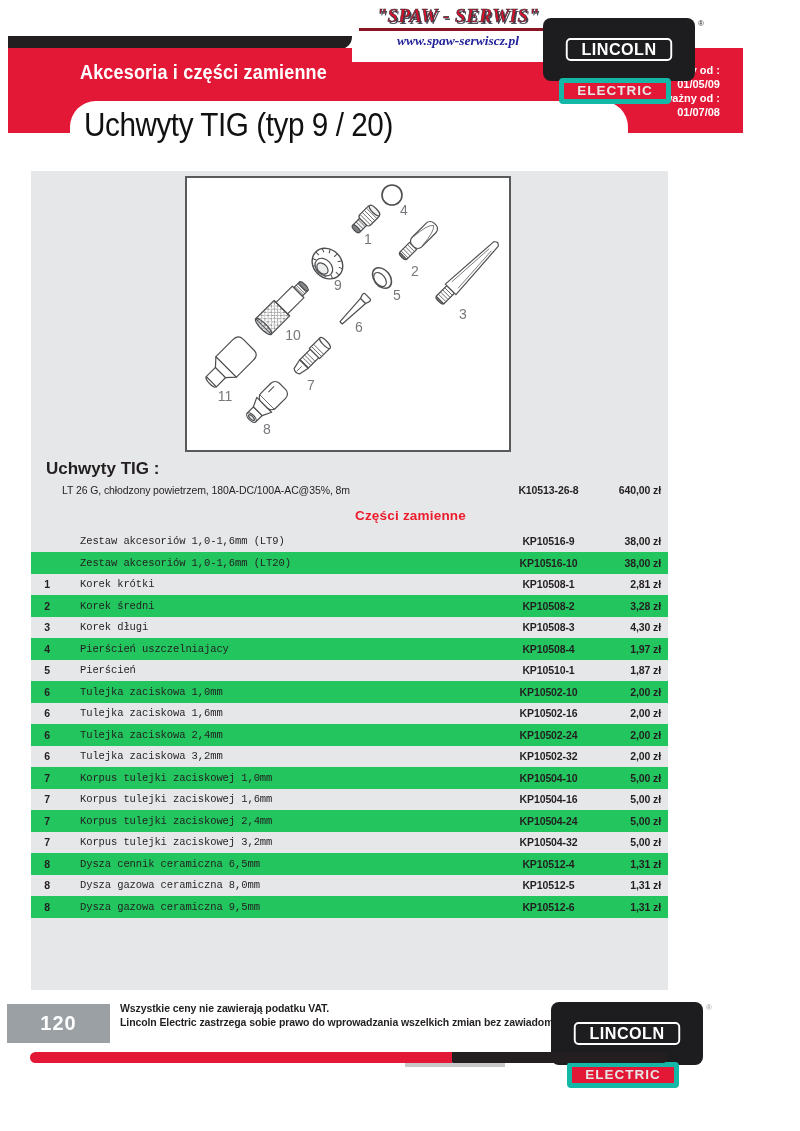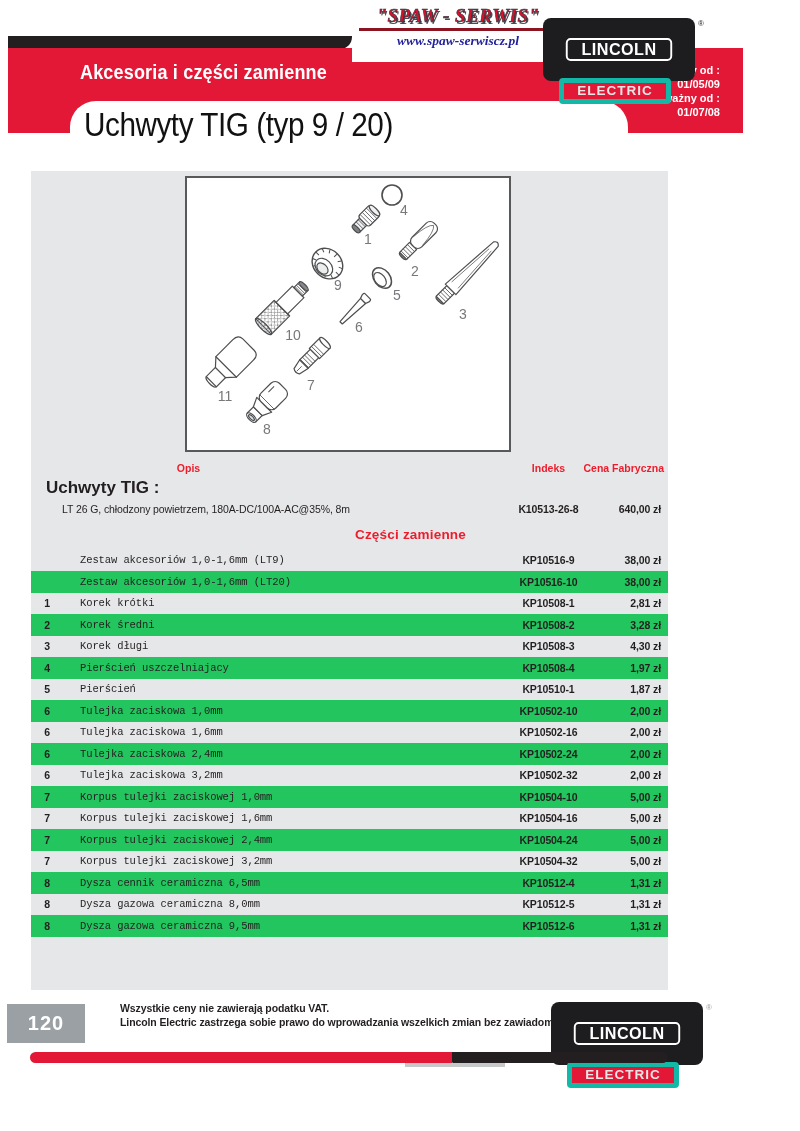--- a/index.html
+++ b/index.html
@@ -62,21 +62,21 @@
   .c-opis{left:100px;width:115px;text-align:center;}
   .c-num{left:4px;width:24px;text-align:center;font-weight:bold;}
   .c-desc-item{left:49px;font-family:Liberation Mono, monospace;}
   .c-desc-lt{left:31px;}
   .c-group{left:15px;}
   .c-index{left:460px;width:115px;text-align:center;font-weight:bold;}
   .c-price{left:520px;width:110px;text-align:right;font-weight:bold;}
   .c-price-h{left:523px;width:110px;text-align:right;}
 
   
-  .page-badge{position:absolute;left:7px;top:1004px;width:78px;height:39px;background:#9aa0a4;
+  .page-badge{position:absolute;left:7px;top:1004px;width:103px;height:39px;background:#9aa0a4;
               color:#fff;font-size:20px;font-weight:bold;display:flex;align-items:center;
               justify-content:center;letter-spacing:1px;}
   .footer-notes{position:absolute;left:120px;top:1001px;font-size:10.5px;font-weight:bold;
                 color:#231f20;line-height:14px;letter-spacing:-0.1px;}
   .bottom-bar{position:absolute;left:30px;top:1052px;width:638px;height:11px;display:flex;}
   .bottom-bar .red{width:422px;background:#e31837;border-radius:6px 0 0 6px;}
   .bottom-bar .black{flex:1;background:#231f20;border-radius:0 9px 9px 2px;}
   .bar-shadow{position:absolute;left:405px;top:1063px;width:100px;height:4px;background:#c6c8ca;}
 </style>
 </head>
@@ -212,25 +212,20 @@
             <text x="124" y="212" class="plabel">7</text>
             <text x="80" y="256" class="plabel">8</text>
             <text x="151" y="112" class="plabel">9</text>
             <text x="106" y="162" class="plabel">10</text>
             <text x="38" y="223" class="plabel">11</text>
           </g>
       </svg>
     </div>
 
     <div class="table-area">
-      <div class="thead-row">
-        <span class="cell c-opis">Opis</span>
-        <span class="cell c-index">Indeks</span>
-        <span class="cell c-price-h">Cena Fabryczna</span>
-      </div>
       <div class="group-row">
         <span class="cell c-group">Uchwyty TIG :</span>
       </div>
       <div class="trow">
         <span class="cell c-desc-lt">LT 26 G, chłodzony powietrzem, 180A-DC/100A-AC@35%, 8m</span>
         <span class="cell c-index">K10513-26-8</span>
         <span class="cell c-price">640,00 zł</span>
       </div>
       <div class="section-row">
         <span class="section-title">Części zamienne</span>

